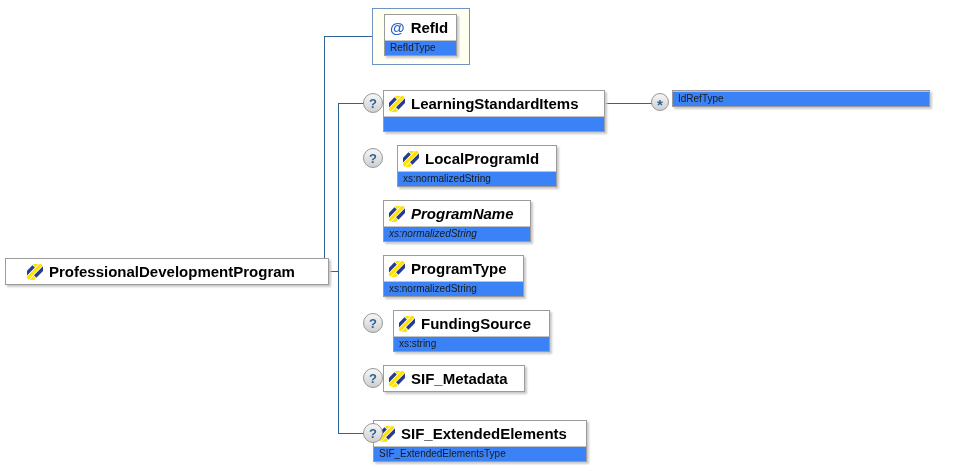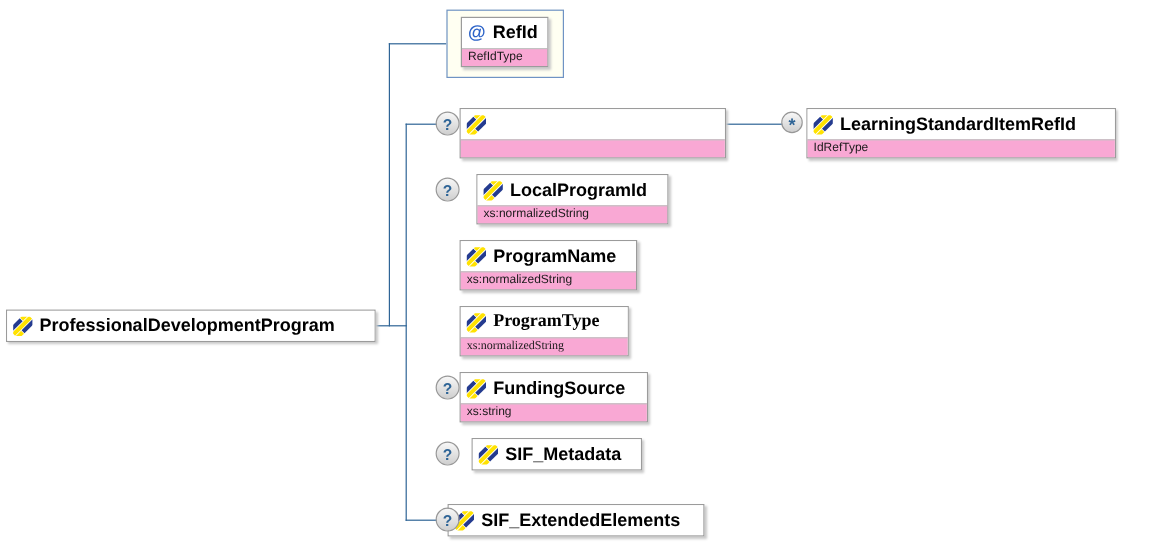--- a/index.html
+++ b/index.html
@@ -13,21 +13,21 @@
   
   .node{
     position:absolute;border:1px solid #9b9b9b;background:#ffffff;
     box-shadow:2px 2px 2px #c9c9c9;z-index:2;
   }
   .node .title-row{
     display:flex;align-items:center;gap:6px;height:25px;padding:0 9px 0 5px;
     font-size:15px;font-weight:bold;color:#000;white-space:nowrap;background:#ffffff;
   }
   .node .subtitle{
-    background:#f9a8d4;border-top:1px solid #c2c2c2;min-height:12px;
+    background:#3b82f6;border-top:1px solid #c2c2c2;min-height:12px;
     font-size:10px;color:#1a1a1a;padding:1px 4px 1px 5px;white-space:nowrap;
   }
   .el-icon{width:16px;height:16px;flex:0 0 16px;display:inline-block;}
   .at-symbol{color:#2b62c8;font-weight:bold;font-size:15px;}
   
   .occ{
     position:absolute;width:18px;height:18px;border:1px solid #979797;border-radius:50%;
     background:linear-gradient(#f7f7f7,#cfcfcf);color:#2e6496;font-weight:bold;
     font-size:13px;display:flex;align-items:center;justify-content:center;z-index:3;
   }
@@ -52,21 +52,21 @@
 
   <div class="attr-group" style="left:372px;top:8px;width:96px;height:55px;"></div>
   <div class="node" style="left:384px;top:14px;width:71px;">
     <div class="title-row">
       <span class="at-symbol">@</span>
       <span>RefId</span>
     </div>
     <div class="subtitle">RefIdType</div>
   </div>
 
-  <div class="node" style="left:5px;top:258px;width:306px;">
+  <div class="node" style="left:5px;top:258px;width:306px;padding-left:16px;">
     <div class="title-row">
       <span class="el-icon">
         <svg viewBox="0 0 16 16" width="16" height="16">
             <g transform="rotate(-45 8 8)">
           <rect x="-2" y="1.4" width="13" height="3.4" fill="#243b8f"></rect>
           <rect x="11.6" y="1.4" width="6" height="3.4" fill="#ffe200"></rect>
           <rect x="-2" y="5.5" width="20" height="3.4" fill="#ffe200"></rect>
           <rect x="5" y="9.6" width="13" height="3.4" fill="#243b8f"></rect>
           <rect x="-2" y="9.6" width="6.4" height="3.4" fill="#ffe200"></rect>
         </g>
@@ -89,39 +89,26 @@
         <svg viewBox="0 0 16 16" width="16" height="16">
             <g transform="rotate(-45 8 8)">
           <rect x="-2" y="1.4" width="13" height="3.4" fill="#243b8f"></rect>
               <rect x="11.6" y="1.4" width="6" height="3.4" fill="#ffe200"></rect>
           <rect x="-2" y="5.5" width="20" height="3.4" fill="#ffe200"></rect>
               <rect x="5" y="9.6" width="13" height="3.4" fill="#243b8f"></rect>
           <rect x="-2" y="9.6" width="6.4" height="3.4" fill="#ffe200"></rect>
         </g>
           </svg>
       </span>
+      <span>LearningStandardItems</span>
     </div>
     <div class="subtitle"></div>
   </div>
 
   <div class="node" style="left:672px;top:90px;width:256px;">
-    <div class="title-row">
-      <span class="el-icon">
-        <svg viewBox="0 0 16 16" width="16" height="16">
-            <g transform="rotate(-45 8 8)">
-          <rect x="-2" y="1.4" width="13" height="3.4" fill="#243b8f"></rect>
-              <rect x="11.6" y="1.4" width="6" height="3.4" fill="#ffe200"></rect>
-          <rect x="-2" y="5.5" width="20" height="3.4" fill="#ffe200"></rect>
-              <rect x="5" y="9.6" width="13" height="3.4" fill="#243b8f"></rect>
-          <rect x="-2" y="9.6" width="6.4" height="3.4" fill="#ffe200"></rect>
-        </g>
-          </svg>
-      </span>
-      <span>LearningStandardItemRefId</span>
-    </div>
     <div class="subtitle">IdRefType</div>
   </div>
 
   <div class="node" style="left:397px;top:145px;width:158px;">
     <div class="title-row">
       <span class="el-icon">
         <svg viewBox="0 0 16 16" width="16" height="16">
             <g transform="rotate(-45 8 8)">
           <rect x="-2" y="1.4" width="13" height="3.4" fill="#243b8f"></rect>
               <rect x="11.6" y="1.4" width="6" height="3.4" fill="#ffe200"></rect>
@@ -129,75 +116,75 @@
               <rect x="5" y="9.6" width="13" height="3.4" fill="#243b8f"></rect>
           <rect x="-2" y="9.6" width="6.4" height="3.4" fill="#ffe200"></rect>
         </g>
           </svg>
       </span>
       <span>LocalProgramId</span>
     </div>
     <div class="subtitle">xs:normalizedString</div>
   </div>
 
-  <div class="node" style="left:383px;top:200px;width:146px;">
+  <div class="node" style="left:383px;top:200px;width:146px;font-style:italic;">
     <div class="title-row">
       <span class="el-icon">
         <svg viewBox="0 0 16 16" width="16" height="16">
             <g transform="rotate(-45 8 8)">
           <rect x="-2" y="1.4" width="13" height="3.4" fill="#243b8f"></rect>
               <rect x="11.6" y="1.4" width="6" height="3.4" fill="#ffe200"></rect>
           <rect x="-2" y="5.5" width="20" height="3.4" fill="#ffe200"></rect>
               <rect x="5" y="9.6" width="13" height="3.4" fill="#243b8f"></rect>
           <rect x="-2" y="9.6" width="6.4" height="3.4" fill="#ffe200"></rect>
         </g>
           </svg>
       </span>
       <span>ProgramName</span>
     </div>
     <div class="subtitle">xs:normalizedString</div>
   </div>
 
-  <div class="node" style="left:383px;top:255px;width:139px;font-family:Liberation Serif, serif;">
+  <div class="node" style="left:383px;top:255px;width:139px;">
     <div class="title-row">
       <span class="el-icon">
         <svg viewBox="0 0 16 16" width="16" height="16">
             <g transform="rotate(-45 8 8)">
           <rect x="-2" y="1.4" width="13" height="3.4" fill="#243b8f"></rect>
               <rect x="11.6" y="1.4" width="6" height="3.4" fill="#ffe200"></rect>
           <rect x="-2" y="5.5" width="20" height="3.4" fill="#ffe200"></rect>
               <rect x="5" y="9.6" width="13" height="3.4" fill="#243b8f"></rect>
           <rect x="-2" y="9.6" width="6.4" height="3.4" fill="#ffe200"></rect>
         </g>
           </svg>
       </span>
       <span>ProgramType</span>
     </div>
     <div class="subtitle">xs:normalizedString</div>
   </div>
 
-  <div class="node" style="left:383px;top:310px;width:155px;">
+  <div class="node" style="left:393px;top:310px;width:155px;">
     <div class="title-row">
       <span class="el-icon">
         <svg viewBox="0 0 16 16" width="16" height="16">
             <g transform="rotate(-45 8 8)">
           <rect x="-2" y="1.4" width="13" height="3.4" fill="#243b8f"></rect>
               <rect x="11.6" y="1.4" width="6" height="3.4" fill="#ffe200"></rect>
           <rect x="-2" y="5.5" width="20" height="3.4" fill="#ffe200"></rect>
               <rect x="5" y="9.6" width="13" height="3.4" fill="#243b8f"></rect>
           <rect x="-2" y="9.6" width="6.4" height="3.4" fill="#ffe200"></rect>
         </g>
           </svg>
       </span>
       <span>FundingSource</span>
     </div>
     <div class="subtitle">xs:string</div>
   </div>
 
-  <div class="node" style="left:393px;top:365px;width:140px;">
+  <div class="node" style="left:383px;top:365px;width:140px;">
     <div class="title-row">
       <span class="el-icon">
         <svg viewBox="0 0 16 16" width="16" height="16">
             <g transform="rotate(-45 8 8)">
           <rect x="-2" y="1.4" width="13" height="3.4" fill="#243b8f"></rect>
               <rect x="11.6" y="1.4" width="6" height="3.4" fill="#ffe200"></rect>
           <rect x="-2" y="5.5" width="20" height="3.4" fill="#ffe200"></rect>
               <rect x="5" y="9.6" width="13" height="3.4" fill="#243b8f"></rect>
           <rect x="-2" y="9.6" width="6.4" height="3.4" fill="#ffe200"></rect>
         </g>
@@ -215,15 +202,16 @@
           <rect x="-2" y="1.4" width="13" height="3.4" fill="#243b8f"></rect>
               <rect x="11.6" y="1.4" width="6" height="3.4" fill="#ffe200"></rect>
           <rect x="-2" y="5.5" width="20" height="3.4" fill="#ffe200"></rect>
               <rect x="5" y="9.6" width="13" height="3.4" fill="#243b8f"></rect>
           <rect x="-2" y="9.6" width="6.4" height="3.4" fill="#ffe200"></rect>
         </g>
           </svg>
       </span>
       <span>SIF_ExtendedElements</span>
     </div>
+    <div class="subtitle">SIF_ExtendedElementsType</div>
   </div>
 
 </div>
 
 </body></html>

